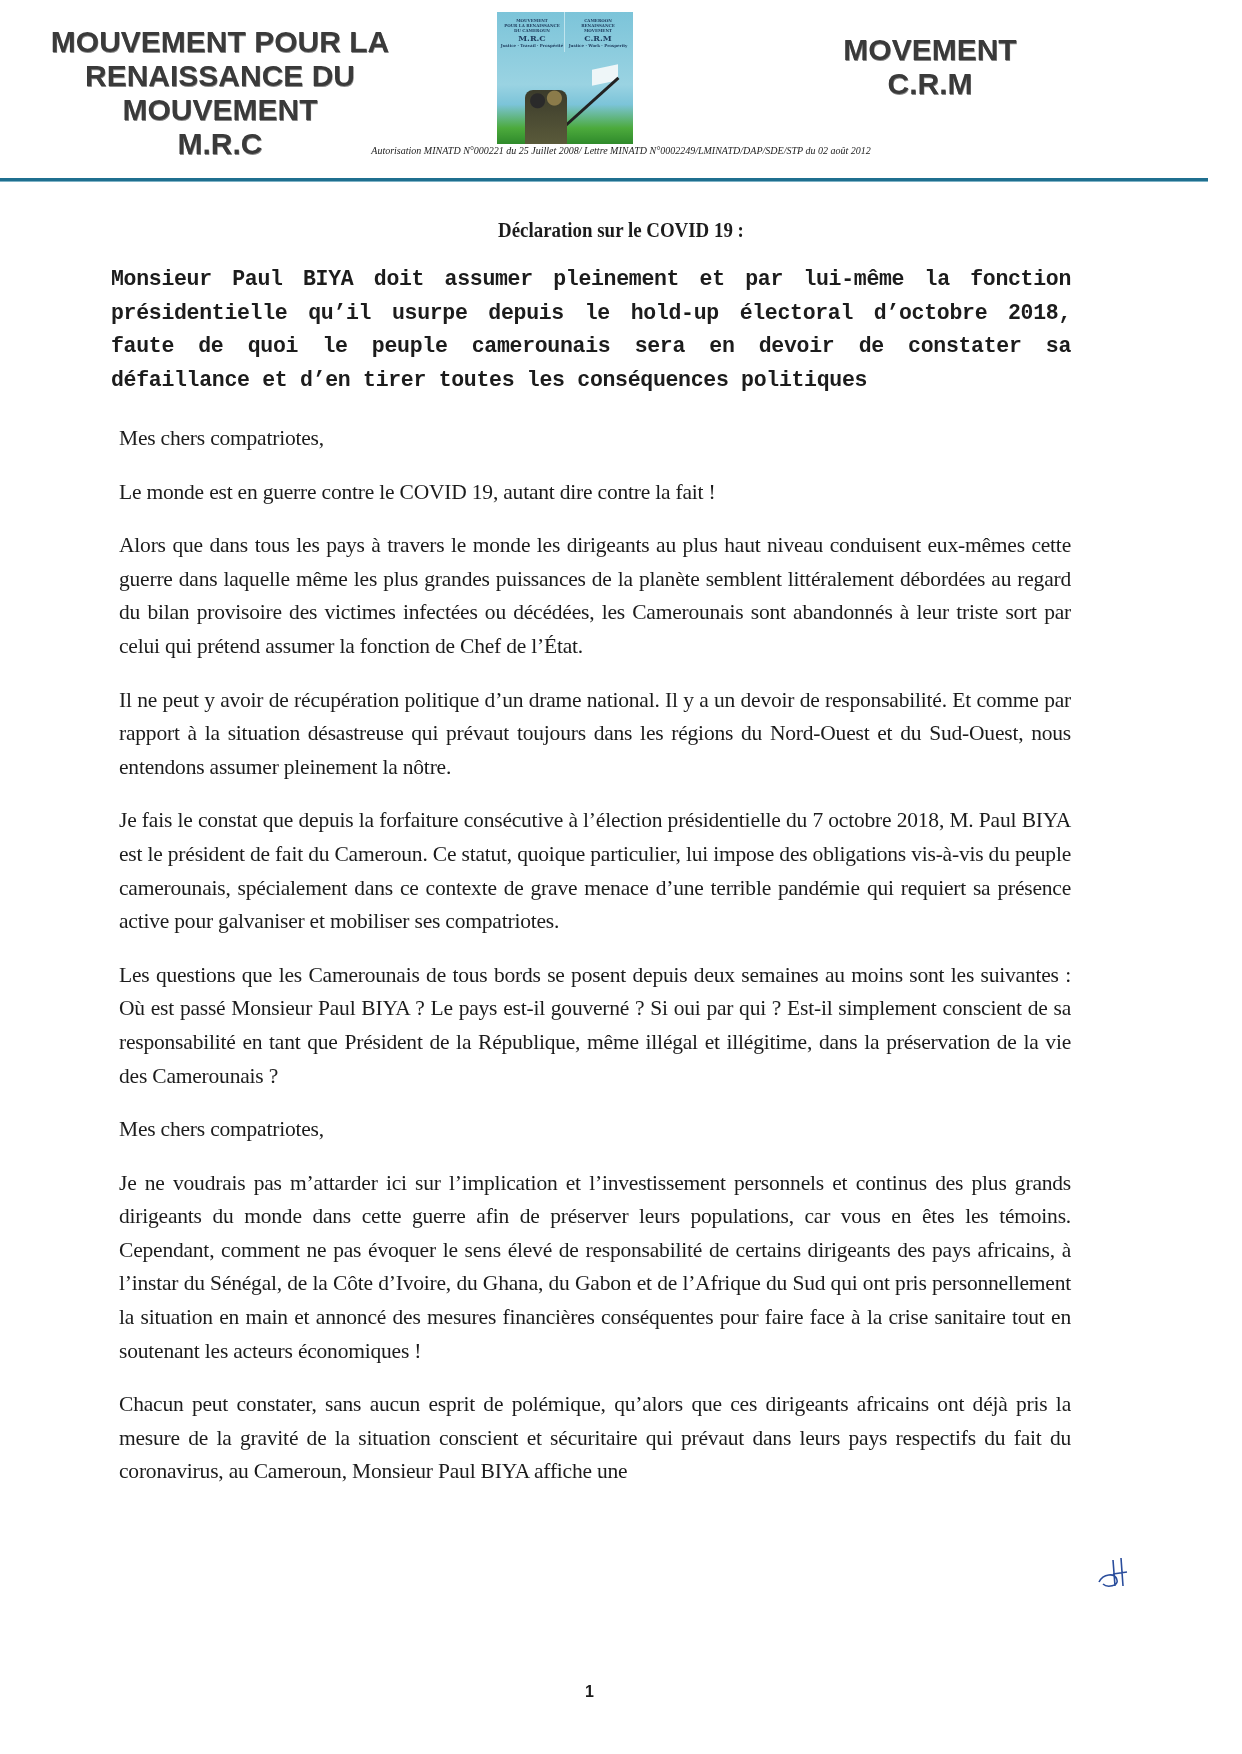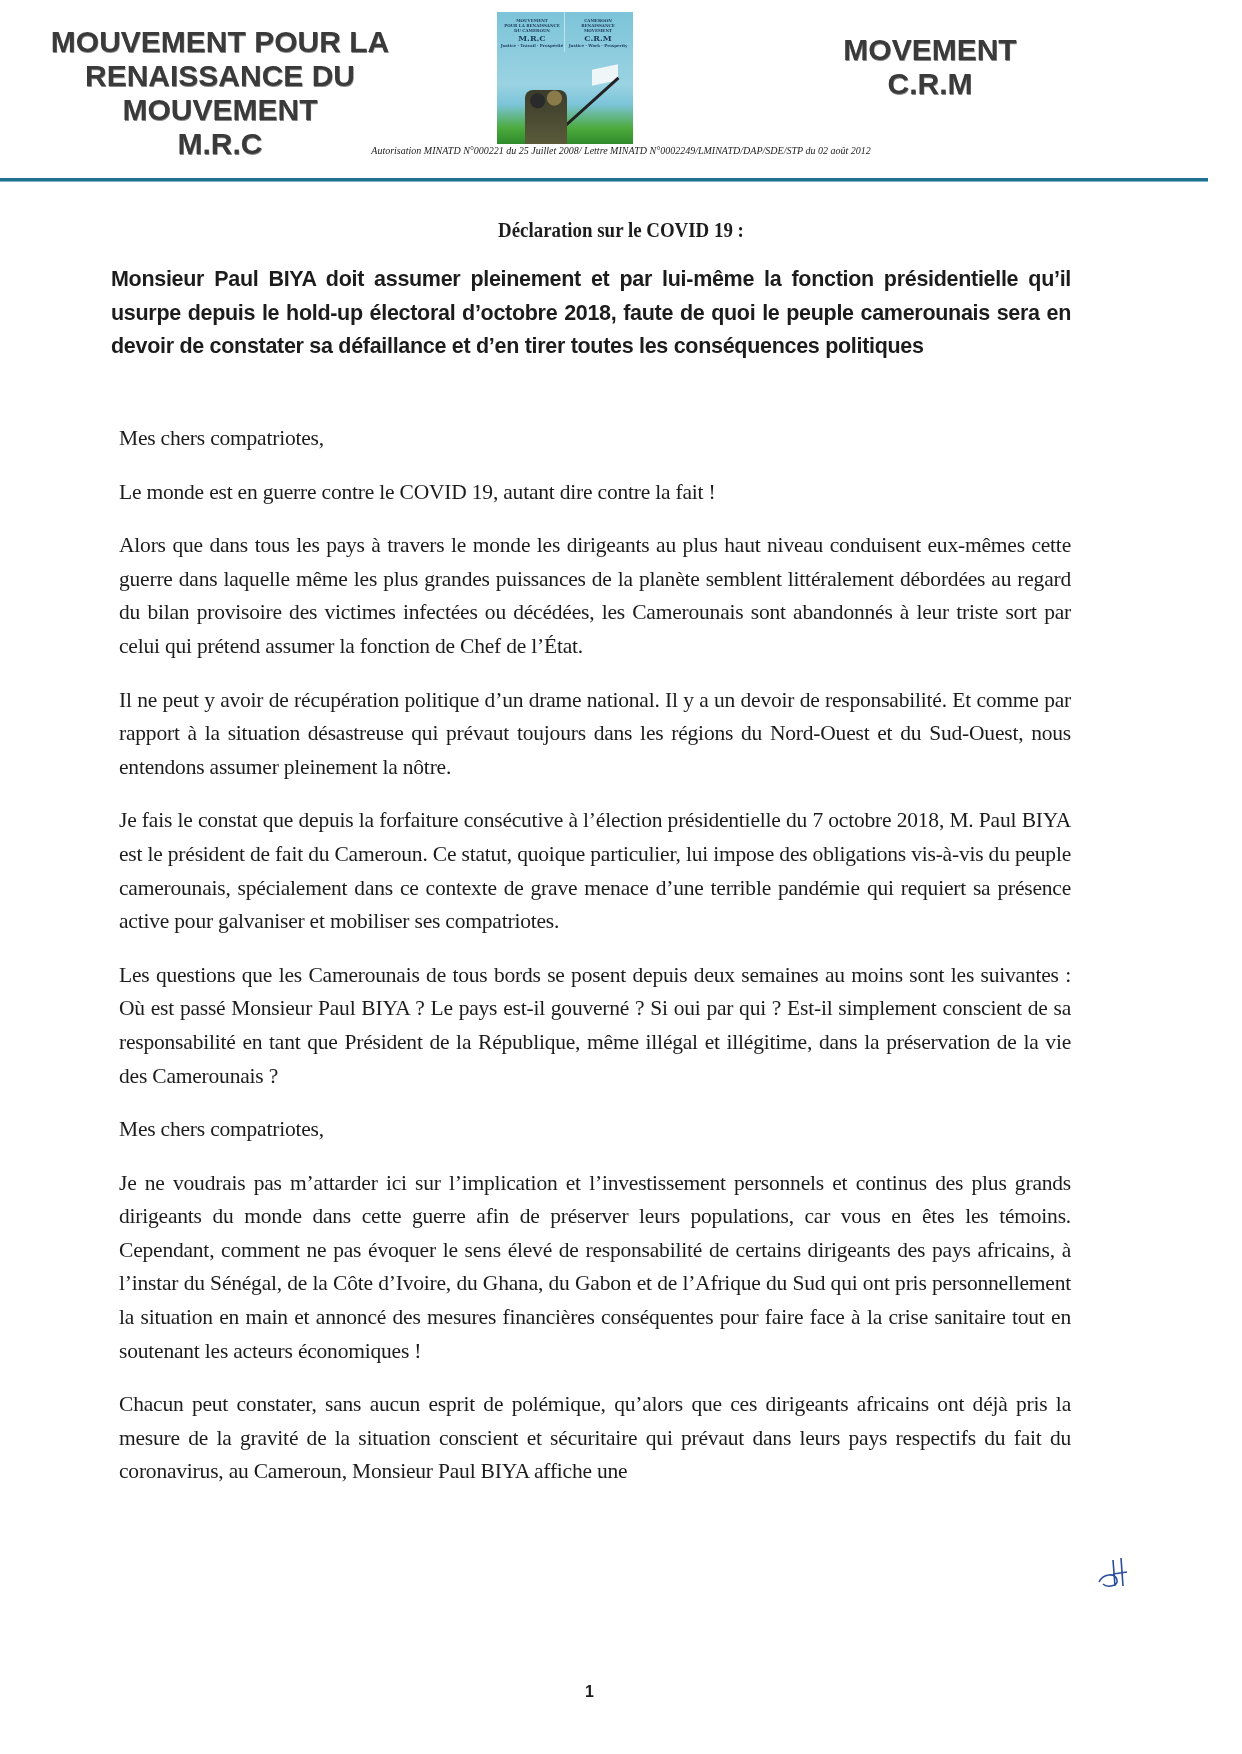--- a/index.html
+++ b/index.html
@@ -32,21 +32,21 @@
   .auth {
     position: absolute; left: 0; width: 1242px; top: 145px; text-align: center;
     font-family: "Liberation Serif", serif; font-style: italic; font-size: 10px; color: #222;
   }
   .rule { position: absolute; left: 0; top: 178px; width: 1208px; height: 3px;
     background: #1f6f8f; border-bottom: 1px solid #7fb3c6; }
   .doc-title { position: absolute; left: 0; width: 1242px; top: 218px; text-align: center;
     font-family: "Liberation Serif", serif; font-weight: bold; font-size: 21px; transform: scaleX(0.9); }
   .body-text { position: absolute; left: 111px; width: 960px; font-family: "Liberation Serif", serif; font-size: 21.5px; line-height: 33.6px; text-align: justify; letter-spacing: -0.2px; }
   .body-text p { margin: 0 0 20px 8px; }
-  .lead { position: absolute; left: 111px; width: 960px; top: 263px; font-family: Liberation Sans, sans-serif; font-weight: bold; font-size: 21.5px; line-height: 33.5px; text-align: justify; letter-spacing: -0.3px; }
+  .lead { position: absolute; left: 111px; width: 960px; top: 263px; font-family: Liberation Mono, monospace; font-weight: bold; font-size: 21.5px; line-height: 33.5px; text-align: justify; letter-spacing: -0.3px; }
   .page-number { position: absolute; left: 585px; top: 1683px; font-family: "Liberation Sans", sans-serif; font-weight: bold; font-size: 16px; }
   .signature { position: absolute; left: 1093px; top: 1552px; width: 50px; height: 40px; }
 </style>
 </head>
 <body>
 
 <div class="hdr-left">
   <div>MOUVEMENT POUR LA</div>
   <div>RENAISSANCE DU MOUVEMENT</div>
   <div>M.R.C</div>

